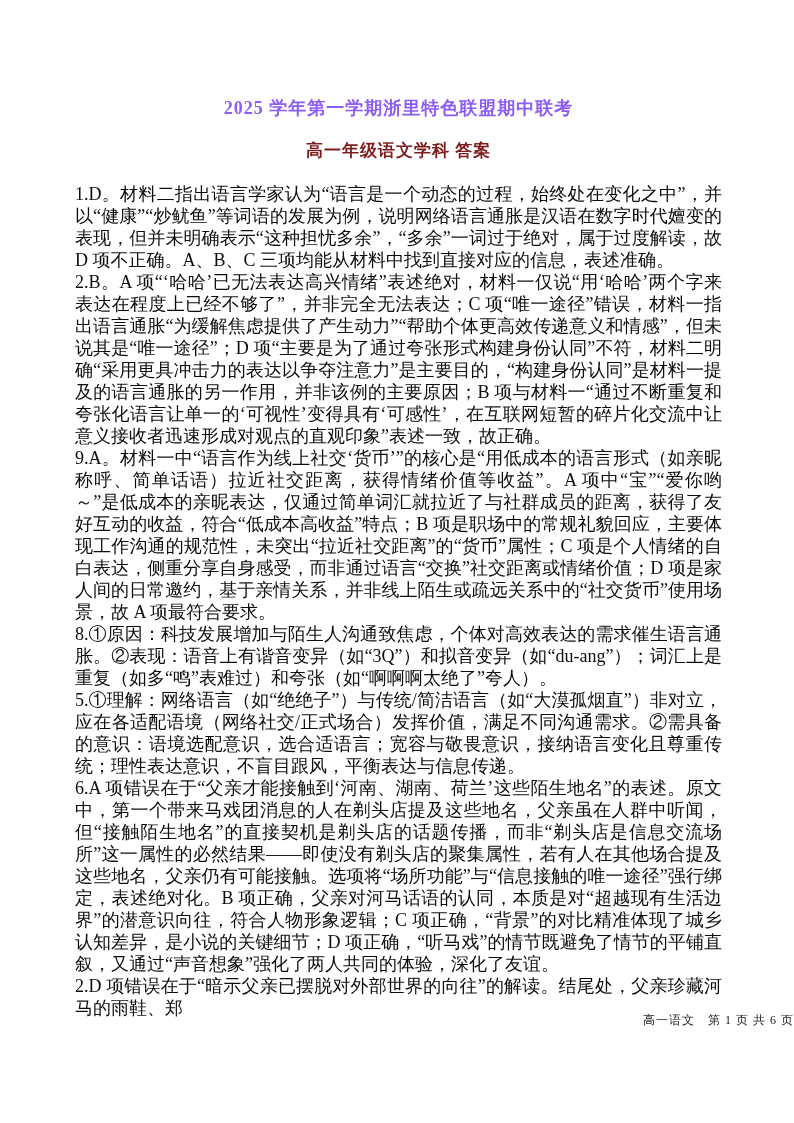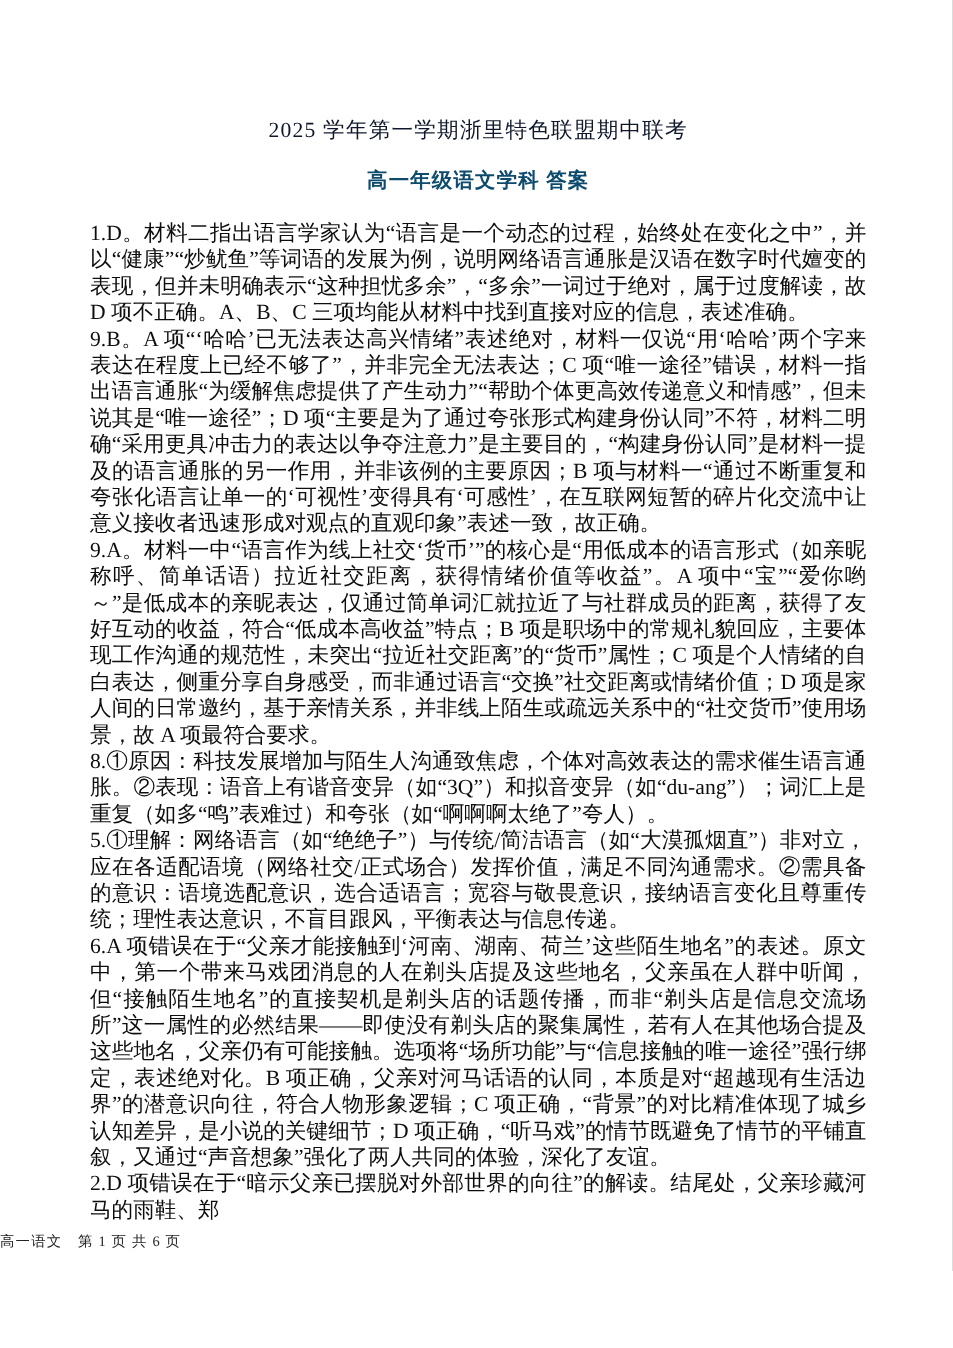--- a/index.html
+++ b/index.html
@@ -13,65 +13,65 @@
   .page {
     position: relative;
     width: 794px;
     height: 1123px;
     background: #ffffff;
     padding: 96px 72px 0 75px;
     overflow: hidden;
   }
   .title {
     text-align: center;
-    font-weight: normal;
+    font-weight: bold;
     font-size: 18px;
     letter-spacing: 1px;
-    color: #0f172a;
+    color: #8b5cf6;
   }
   .subtitle {
     text-align: center;
     font-weight: bold;
     font-size: 17px;
     margin-top: 19px;
     letter-spacing: 1px;
-    color: #0c4a6e;
+    color: #7f1d1d;
   }
   .content {
     margin-top: 21px;
   }
   .answer {
     font-size: 18px;
     line-height: 22px;
     text-align: justify;
     text-justify: inter-ideograph;
     word-break: break-all;
     color: #0d0d0d;
   }
   .footer {
     position: absolute;
     left: 0;
     right: 0;
-    bottom: 80px;
-    text-align: left;
+    bottom: 94px;
+    text-align: right;
     font-size: 12px;
     letter-spacing: 1px;
     color: #222222;
   }
 </style>
 </head>
 <body>
 
 <div class="page">
   <div class="title">2025 学年第一学期浙里特色联盟期中联考</div>
   <div class="subtitle">高一年级语文学科 答案</div>
 
   <div class="content">
     <p class="answer">1.D。材料二指出语言学家认为“语言是一个动态的过程，始终处在变化之中”，并以“健康”“炒鱿鱼”等词语的发展为例，说明网络语言通胀是汉语在数字时代嬗变的表现，但并未明确表示“这种担忧多余”，“多余”一词过于绝对，属于过度解读，故 D 项不正确。A、B、C 三项均能从材料中找到直接对应的信息，表述准确。</p>
-    <p class="answer">9.B。A 项“‘哈哈’已无法表达高兴情绪”表述绝对，材料一仅说“用‘哈哈’两个字来表达在程度上已经不够了”，并非完全无法表达；C 项“唯一途径”错误，材料一指出语言通胀“为缓解焦虑提供了产生动力”“帮助个体更高效传递意义和情感”，但未说其是“唯一途径”；D 项“主要是为了通过夸张形式构建身份认同”不符，材料二明确“采用更具冲击力的表达以争夺注意力”是主要目的，“构建身份认同”是材料一提及的语言通胀的另一作用，并非该例的主要原因；B 项与材料一“通过不断重复和夸张化语言让单一的‘可视性’变得具有‘可感性’，在互联网短暂的碎片化交流中让意义接收者迅速形成对观点的直观印象”表述一致，故正确。</p>
+    <p class="answer">2.B。A 项“‘哈哈’已无法表达高兴情绪”表述绝对，材料一仅说“用‘哈哈’两个字来表达在程度上已经不够了”，并非完全无法表达；C 项“唯一途径”错误，材料一指出语言通胀“为缓解焦虑提供了产生动力”“帮助个体更高效传递意义和情感”，但未说其是“唯一途径”；D 项“主要是为了通过夸张形式构建身份认同”不符，材料二明确“采用更具冲击力的表达以争夺注意力”是主要目的，“构建身份认同”是材料一提及的语言通胀的另一作用，并非该例的主要原因；B 项与材料一“通过不断重复和夸张化语言让单一的‘可视性’变得具有‘可感性’，在互联网短暂的碎片化交流中让意义接收者迅速形成对观点的直观印象”表述一致，故正确。</p>
     <p class="answer">9.A。材料一中“语言作为线上社交‘货币’”的核心是“用低成本的语言形式（如亲昵称呼、简单话语）拉近社交距离，获得情绪价值等收益”。A 项中“宝”“爱你哟～”是低成本的亲昵表达，仅通过简单词汇就拉近了与社群成员的距离，获得了友好互动的收益，符合“低成本高收益”特点；B 项是职场中的常规礼貌回应，主要体现工作沟通的规范性，未突出“拉近社交距离”的“货币”属性；C 项是个人情绪的自白表达，侧重分享自身感受，而非通过语言“交换”社交距离或情绪价值；D 项是家人间的日常邀约，基于亲情关系，并非线上陌生或疏远关系中的“社交货币”使用场景，故 A 项最符合要求。</p>
     <p class="answer">8.①原因：科技发展增加与陌生人沟通致焦虑，个体对高效表达的需求催生语言通胀。②表现：语音上有谐音变异（如“3Q”）和拟音变异（如“du-ang”）；词汇上是重复（如多“鸣”表难过）和夸张（如“啊啊啊太绝了”夸人）。</p>
     <p class="answer">5.①理解：网络语言（如“绝绝子”）与传统/简洁语言（如“大漠孤烟直”）非对立，应在各适配语境（网络社交/正式场合）发挥价值，满足不同沟通需求。②需具备的意识：语境选配意识，选合适语言；宽容与敬畏意识，接纳语言变化且尊重传统；理性表达意识，不盲目跟风，平衡表达与信息传递。</p>
     <p class="answer">6.A 项错误在于“父亲才能接触到‘河南、湖南、荷兰’这些陌生地名”的表述。原文中，第一个带来马戏团消息的人在剃头店提及这些地名，父亲虽在人群中听闻，但“接触陌生地名”的直接契机是剃头店的话题传播，而非“剃头店是信息交流场所”这一属性的必然结果——即使没有剃头店的聚集属性，若有人在其他场合提及这些地名，父亲仍有可能接触。选项将“场所功能”与“信息接触的唯一途径”强行绑定，表述绝对化。B 项正确，父亲对河马话语的认同，本质是对“超越现有生活边界”的潜意识向往，符合人物形象逻辑；C 项正确，“背景”的对比精准体现了城乡认知差异，是小说的关键细节；D 项正确，“听马戏”的情节既避免了情节的平铺直叙，又通过“声音想象”强化了两人共同的体验，深化了友谊。</p>
     <p class="answer">2.D 项错误在于“暗示父亲已摆脱对外部世界的向往”的解读。结尾处，父亲珍藏河马的雨鞋、郑</p>
   </div>
 
   <div class="footer">高一语文　第 1 页 共 6 页</div>
 </div>
 

